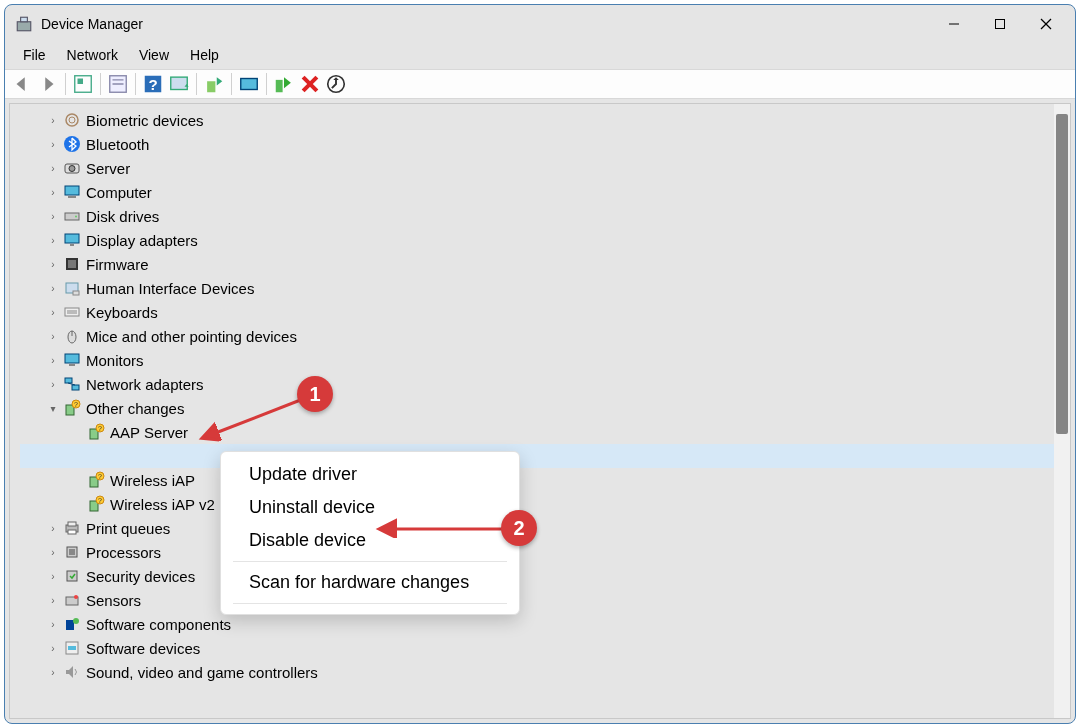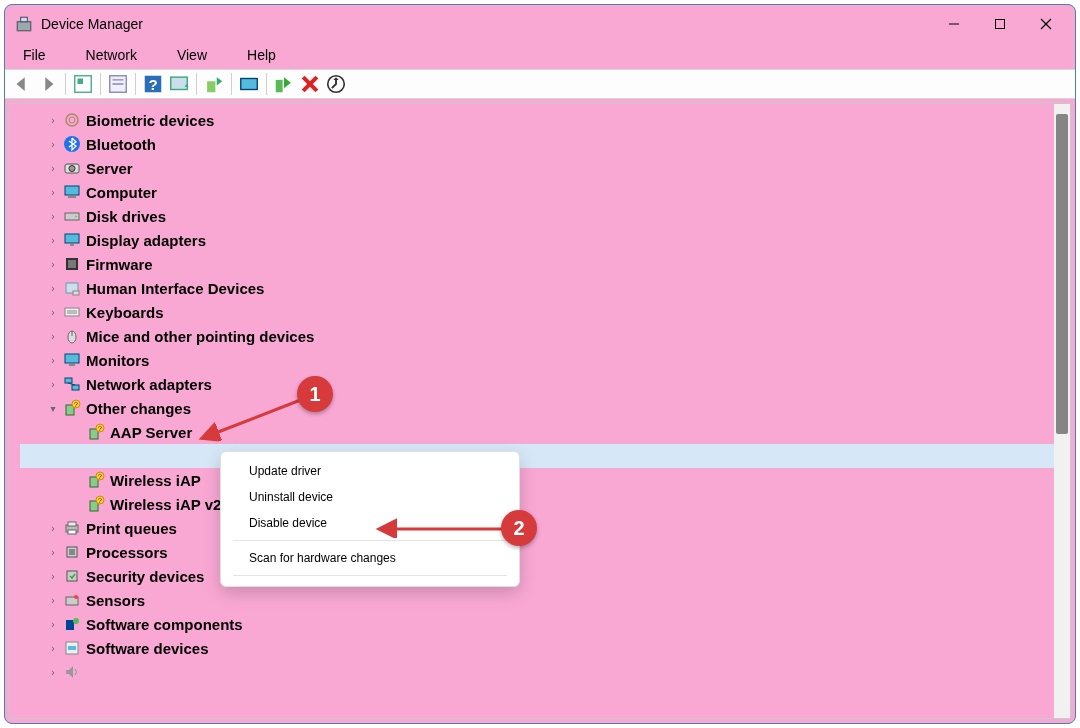--- a/index.html
+++ b/index.html
@@ -1,52 +1,52 @@
 <!DOCTYPE html>
 <html><head>
 <meta charset="utf-8">
 <style>
   * { box-sizing: border-box; }
   html, body { margin:0; padding:0; font-family: "Segoe UI", Tahoma, sans-serif; font-size:14px; color:#000; background:#fff; }
   .window {
     width:1072px; height:720px; margin:4px; border:1px solid #4a7fb0; border-radius:8px;
-    display:flex; flex-direction:column; position:relative; overflow:hidden; background:#f9a8d4;
+    display:flex; flex-direction:column; position:relative; overflow:hidden; background:#e5e5e5;
   }
   .titlebar { display:flex; align-items:center; height:38px; padding:0 6px; }
   .titlebar .ticon { width:18px; height:18px; margin:0 8px 0 4px; display:flex; align-items:center; justify-content:center; }
   .titlebar .title { flex:0 0 auto; font-size:14px; }
   .titlebar .spacer { flex:1; }
   .winbtn { width:46px; height:32px; display:flex; align-items:center; justify-content:center; }
   .winbtn svg { width:12px; height:12px; }
-  .menubar { display:flex; gap:20px; padding:2px 8px 4px 8px; font-size:14px; }
+  .menubar { display:flex; gap:1px; padding:2px 8px 4px 8px; font-size:14px; }
   .menubar span { padding:2px 10px; }
   .toolbar { display:flex; align-items:center; height:30px; border-top:1px solid #d8d8d8; border-bottom:1px solid #d8d8d8; padding:0 6px; gap:4px; background:#fdfdfd; }
   .tb-btn { width:22px; height:22px; display:flex; align-items:center; justify-content:center; }
   .tb-sep { width:1px; height:22px; background:#d0d0d0; margin:0 2px; }
   .content-frame { flex:1; display:flex; padding:2px; }
   .content {
     flex:1; border:1px solid #c8c8c8; margin:2px; position:relative; display:flex; overflow:hidden;
   }
   .tree { flex:1; padding:4px 2px 4px 10px; position:relative; overflow:hidden; }
   .row { display:flex; align-items:center; height:24px; white-space:nowrap; }
   .chev { width:18px; text-align:center; color:#666; font-size:10px; user-select:none; }
   .icon { width:20px; height:20px; display:flex; align-items:center; justify-content:center; margin-right:4px; }
-  .label { font-size:15px;font-weight:bold; }
+  .label { font-size:15px; }
   .child .chev { visibility:hidden; }
   .row.selected { background:#d6e8f7; }
   .row.selected .label::after{ content:""; }
   .row.indent1 { padding-left:24px; }
   .row.indent2 { padding-left:48px; }
 
   
   .ctxmenu {
     position:absolute; background:#fff; border:1px solid #e0e0e0; border-radius:6px;
     box-shadow:0 6px 18px rgba(0,0,0,.18); padding:6px 0; width:300px; z-index:50;
   }
-  .ctxmenu .mi { padding:6px 28px; font-size:12px; }
+  .ctxmenu .mi { padding:6px 28px; font-size:18px; }
   .ctxmenu .sep { height:1px; background:#e4e4e4; margin:4px 12px; }
   .ctxmenu .mi.bold { font-weight:700; }
 
   
   .vscroll { position:absolute; right:0; top:0; bottom:0; width:16px; background:#f1f1f1; }
   .vscroll .thumb { position:absolute; left:2px; right:2px; background:#858585; border-radius:2px; }
 
   
   .marker { position:absolute; width:36px; height:36px; border-radius:50%; background:#d63a3a; color:#fff; font-weight:700; font-size:20px; display:flex; align-items:center; justify-content:center; z-index:60; box-shadow:0 2px 4px rgba(0,0,0,.3); }
   .arrow-svg { position:absolute; z-index:55; overflow:visible; }
@@ -401,20 +401,21 @@
             <span class="label">Software devices</span>
           </div>
           <div class="row indent1">
             <span class="chev">›</span>
             <span class="icon">
               <svg width="18" height="18" viewBox="0 0 18 18">
                 <path d="M3 7 L6 7 L10 3 L10 15 L6 11 L3 11 Z" fill="#999"></path>
                 <path d="M12 6 Q15 9 12 12" stroke="#999" fill="none"></path>
               </svg>
             </span>
+            <span class="label">Sound, video and game controllers</span>
           </div>
         </div>
 
     <div class="vscroll">
       <div class="thumb" style="top:10px; height:320px;"></div>
     </div>
 
     <div class="ctxmenu" id="ctx" style="left:210px; top:347px;">
           <div class="mi">Update driver</div>
           <div class="mi">Uninstall device</div>

